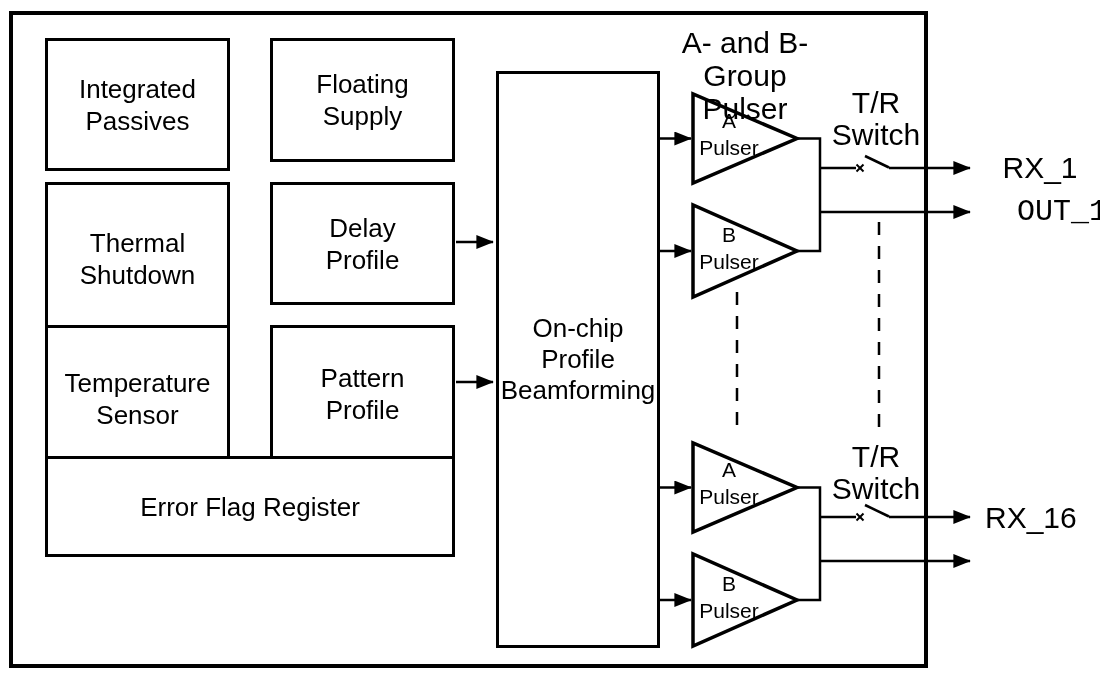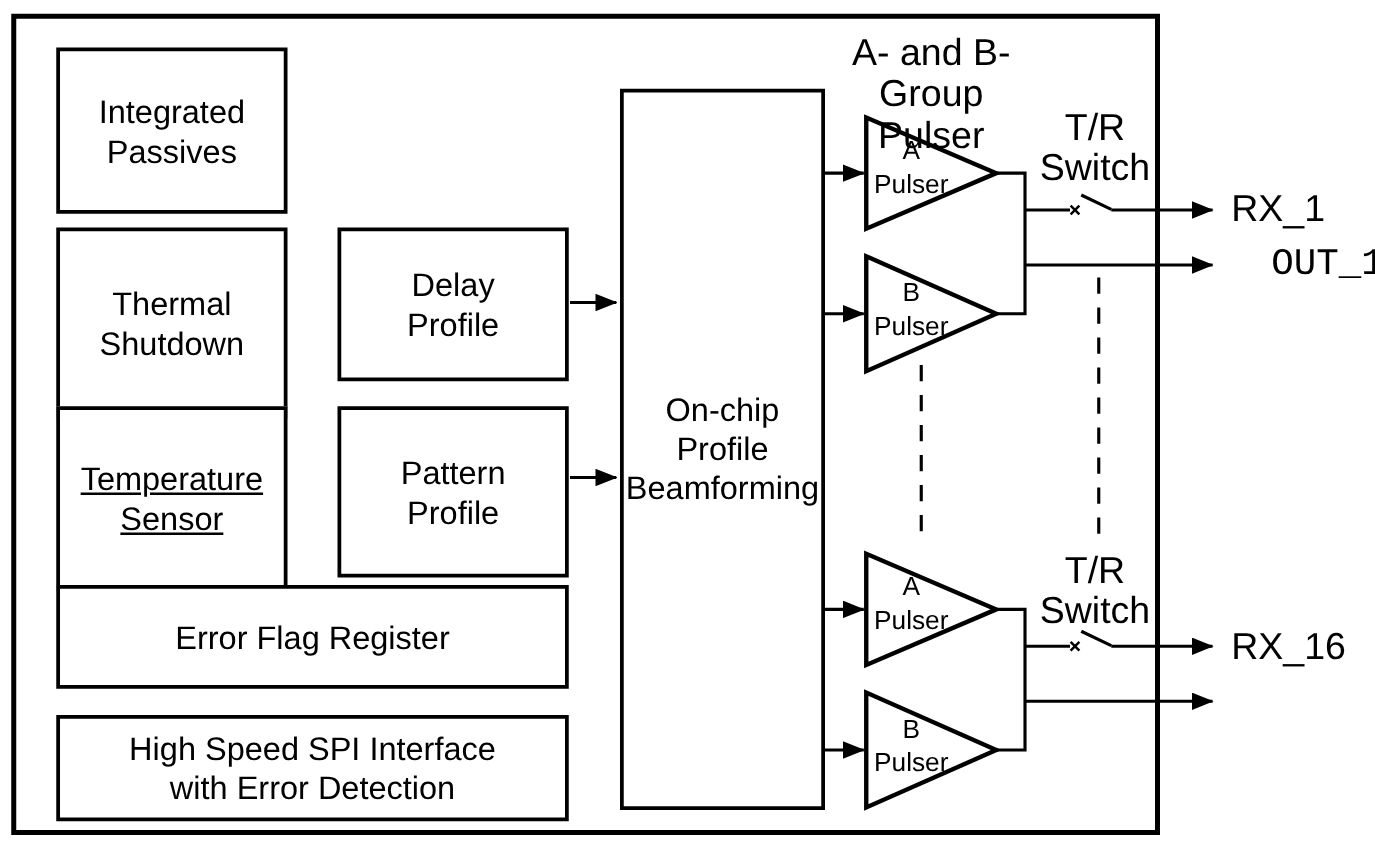--- a/index.html
+++ b/index.html
@@ -57,31 +57,31 @@
 </style>
 </head>
 <body>
 
 <div id="stage">
 
   <div class="outer"></div>
 
   <div class="box" style="left:45px;top:38px;width:185px;height:133px;">Integrated
 Passives</div>
+  <div class="box" style="left:270px;top:38px;width:185px;height:124px;">Floating
+Supply</div>
   <div class="box" style="left:45px;top:182px;width:185px;height:153px;">Thermal
 Shutdown</div>
   <div class="box" style="left:270px;top:182px;width:185px;height:123px;">Delay
 Profile</div>
-  <div class="box" style="left:45px;top:325px;width:185px;height:148px;text-decoration:underline;">Temperature
+  <div class="box" style="left:45px;top:325px;width:185px;height:148px;">Temperature
 Sensor</div>
   <div class="box" style="left:270px;top:325px;width:185px;height:137px;">Pattern
 Profile</div>
-  <div class="box" style="left:45px;top:468px;width:410px;height:83px;">Error Flag Register</div>
-  <div class="box spibox" style="left:45px;top:572px;width:410px;height:85px;">High Speed SPI Interface
-with Error Detection</div>
+  <div class="box" style="left:45px;top:456px;width:410px;height:101px;">Error Flag Register</div>
 
   <div class="box bftext" style="left:496px;top:71px;width:164px;height:577px;">On-chip
 Profile
 Beamforming</div>
 
   <div class="lbl hdr" style="left:645px;top:26px;width:200px;">A- and B-Group
 Pulser</div>
 
   <div class="lbl" style="left:826px;top:87px;width:100px;">T/R
 Switch</div>
@@ -90,21 +90,21 @@
 
   <div class="lbl small" style="left:691px;top:107px;width:76px;">A
 Pulser</div>
   <div class="lbl small" style="left:691px;top:221px;width:76px;">B
 Pulser</div>
   <div class="lbl small" style="left:691px;top:456px;width:76px;">A
 Pulser</div>
   <div class="lbl small" style="left:691px;top:570px;width:76px;">B
 Pulser</div>
 
-  <div class="lbl portlbl" style="left:985px;top:153px;width:110px;">RX_1</div>
+  <div class="lbl portlbl" style="left:985px;top:153px;width:110px;text-align:center;">RX_1</div>
   <div class="lbl portlbl" style="left:1017px;top:197px;width:110px;font-family:Liberation Mono, monospace;">OUT_1</div>
   <div class="lbl portlbl" style="left:985px;top:503px;width:110px;">RX_16</div>
 
   <svg class="wires" width="1100" height="682" viewBox="0 0 1100 682">
     <defs>
       <marker id="arrow" viewBox="0 0 10 8" refX="9.5" refY="4" markerWidth="7" markerHeight="5.6" orient="auto-start-reverse">
         <path d="M0,0 L10,4 L0,8 z" fill="#000"></path>
       </marker>
     </defs>
 

